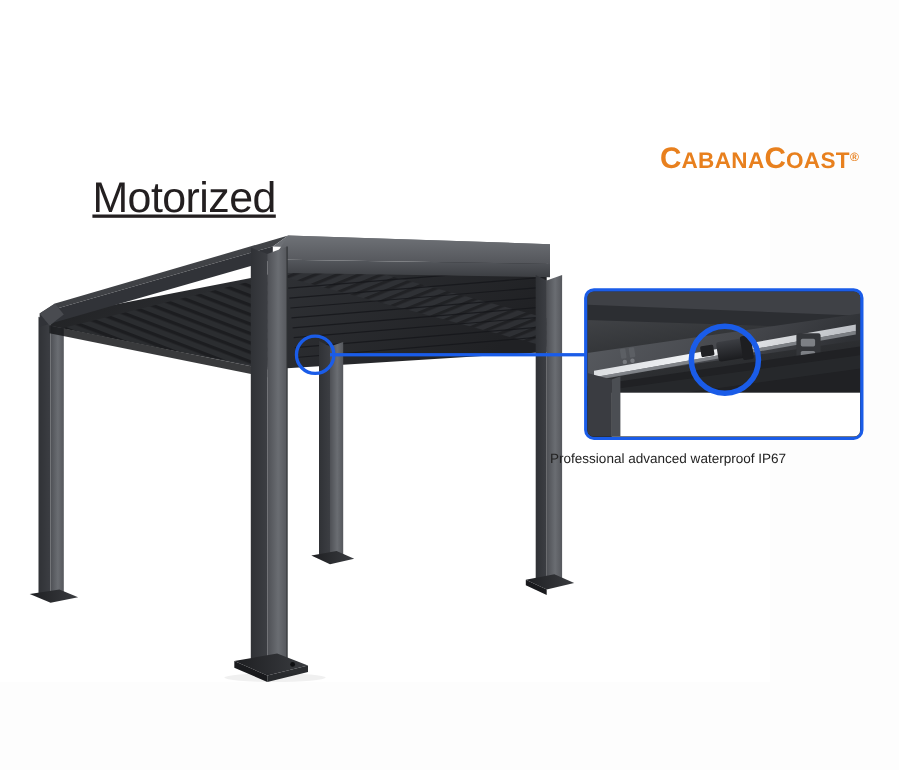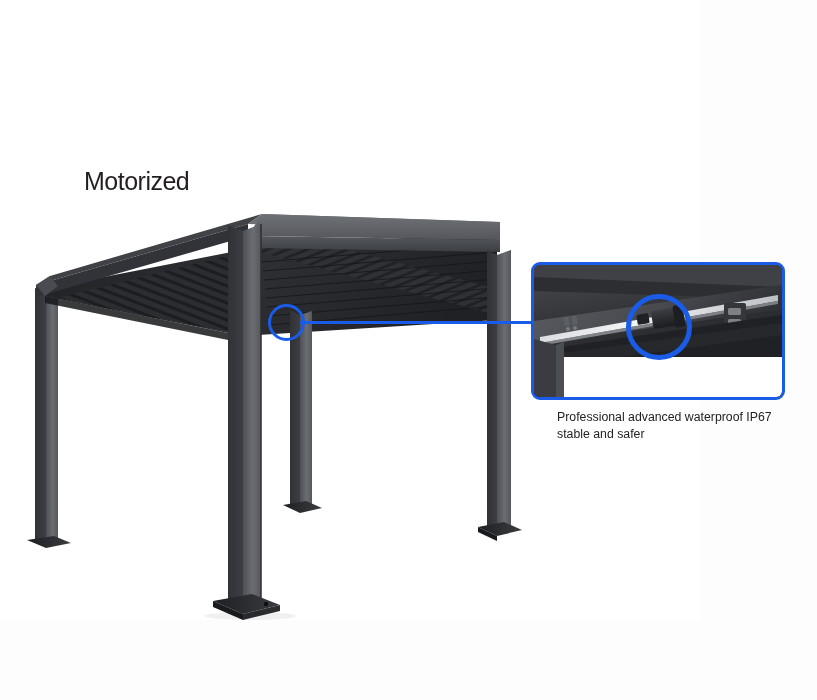--- a/index.html
+++ b/index.html
@@ -35,25 +35,26 @@
     width: 700px;
     height: 620px;
     background: #ffffff;
   }
 
   
   #title {
     position: absolute;
     left: 84px;
     top: 159px;
-    font-size: 25px;
+    font-size: 39px;
     line-height: 44px;
     color: #231f20;
     letter-spacing: -0.5px;
     white-space: nowrap;
+    text-decoration: underline;
   }
 
   
   #brand {
     position: absolute;
     left: 600px;
     top: 131px;
     white-space: nowrap;
     color: #E8801E;
     font-weight: bold;
@@ -129,21 +130,21 @@
     left: 300px;
     top: 321px;
     width: 234px;
     height: 3px;
     background: #1A5CE8;
   }
 
   
   #caption {
     position: absolute;
-    left: 557px;
+    left: 500px;
     top: 409px;
     width: 252px;
     font-size: 12.3px;
     line-height: 16.5px;
     color: #232323;
   }
 </style>
 </head>
 <body>
 
@@ -276,20 +277,23 @@
       <polygon points="497,255 511,250 511,528 497,532" fill="url(#gPostFront)"></polygon>
       <polygon points="478,527 497,536 522,530 504,522" fill="url(#gPlate)"></polygon>
       <polygon points="478,527 497,536 497,541 478,532" fill="#191a1d"></polygon>
     </g>
 
     <ellipse cx="250" cy="616" rx="46" ry="4" fill="#000000" opacity="0.06"></ellipse>
   </svg>
 
   <div id="title">Motorized</div>
 
+  <div id="brand">
+    <span class="cap">C</span><span class="small">ABANA</span><span class="cap">C</span><span class="small">OAST</span><span class="reg">®</span>
+  </div>
 
   <div id="callout-circle"></div>
   <div id="callout-line"></div>
 
   <div id="inset">
     <svg id="inset-photo" viewBox="0 0 248 132" preserveAspectRatio="none" aria-hidden="true">
       <defs>
         <linearGradient id="pBg" x1="0" y1="0" x2="0.3" y2="1">
           <stop offset="0%" stop-color="#4a4c50"></stop>
           <stop offset="45%" stop-color="#313336"></stop>
@@ -346,15 +350,14 @@
       <rect x="22" y="92" width="226" height="40" fill="#ffffff"></rect>
 
       <polygon points="0,74 22,80 22,132 0,132" fill="#3a3c41"></polygon>
       <polygon points="22,80 30,77 30,132 22,132" fill="#4b4e53"></polygon>
     </svg>
     <div id="inset-circle"></div>
   </div>
 
   <div id="caption">
     <div>Professional advanced waterproof IP67</div>
-    <div>stable and safer</div>
   </div>
 </div>
 
 </body></html>

